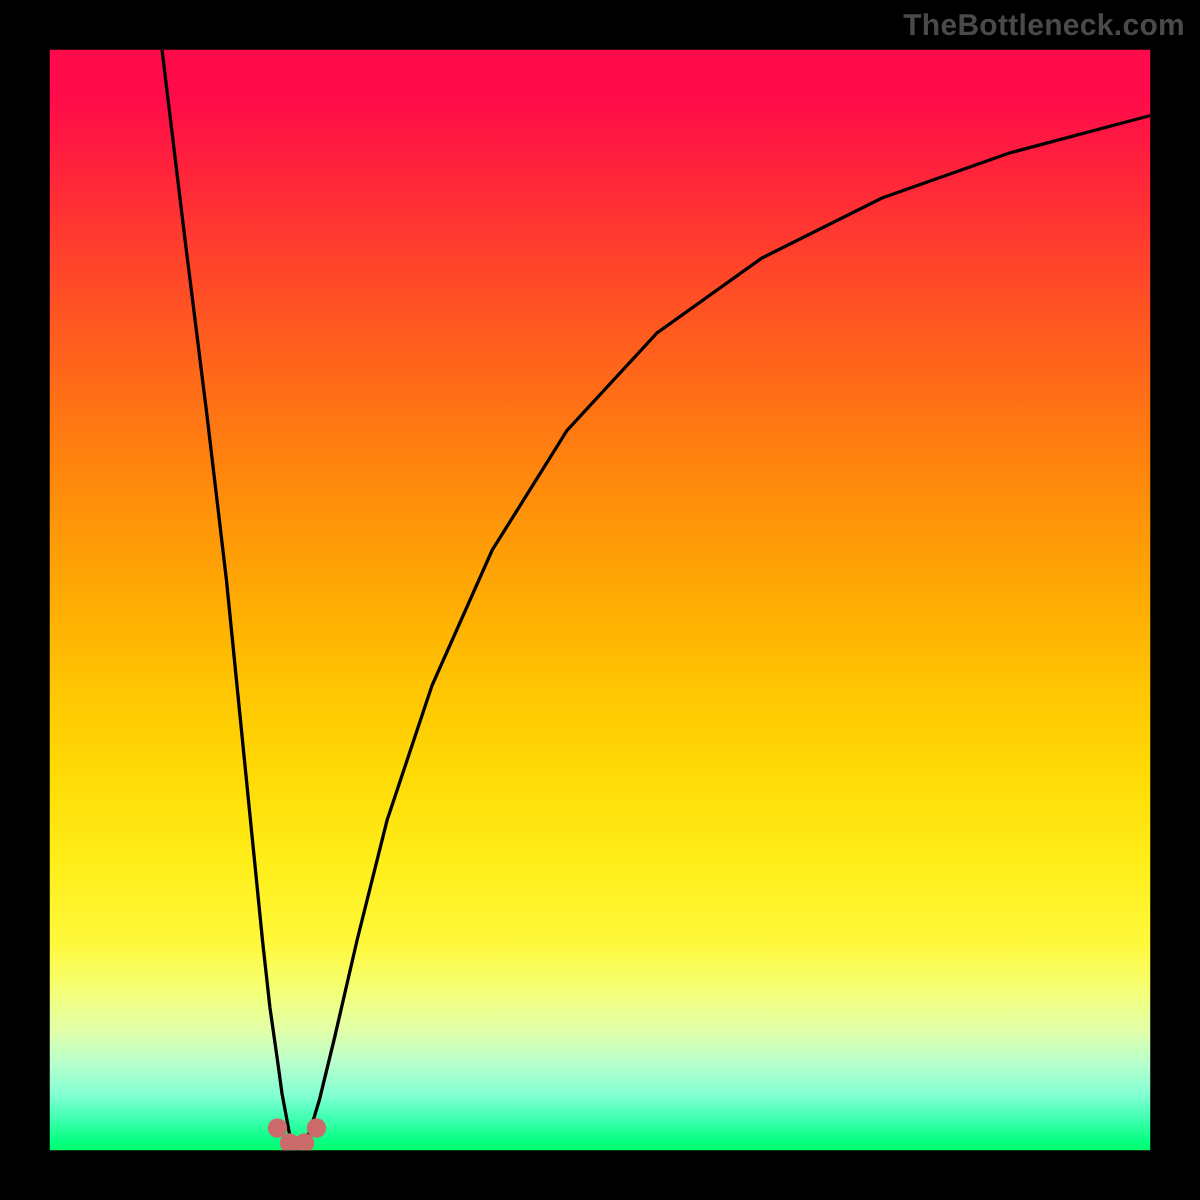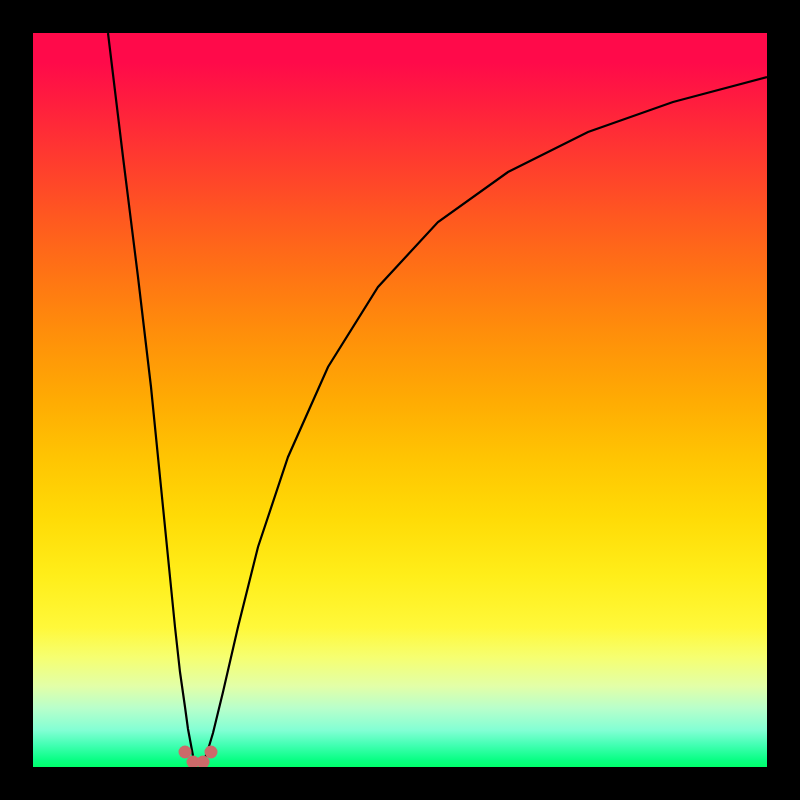--- a/index.html
+++ b/index.html
@@ -67,20 +67,21 @@
     inset: 0;
   }
   .dot {
     fill: #cc6a6a;
   }
 </style>
 </head>
 <body>
 
 <div class="frame">
+  <div class="watermark">TheBottleneck.com</div>
   <div class="plot-area">
     <div class="gradient-bg"></div>
     <svg class="curve" viewBox="0 0 734 734" preserveAspectRatio="none">
       <path id="left-branch" fill="none" stroke="#000" stroke-width="2.2" d="M75 0 L90 124 L105 244 L118 354 L128 454 L136 534 L142 594 L147 639 L152 674 L155 696 L158 712 L160 723 L162 730"></path>
       <path id="right-branch" fill="none" stroke="#000" stroke-width="2.2" d="M170 730 L174 720 L180 700 L190 659 L205 594 L225 514 L255 424 L295 334 L345 254 L405 189 L475 139 L555 99 L640 69 L734 44"></path>
       <g id="dots">
           <circle cx="152" cy="719" r="6.5" class="dot"></circle>
           <circle cx="160" cy="729" r="6.5" class="dot"></circle>
           <circle cx="170" cy="729" r="6.5" class="dot"></circle>
           <circle cx="178" cy="719" r="6.5" class="dot"></circle>

